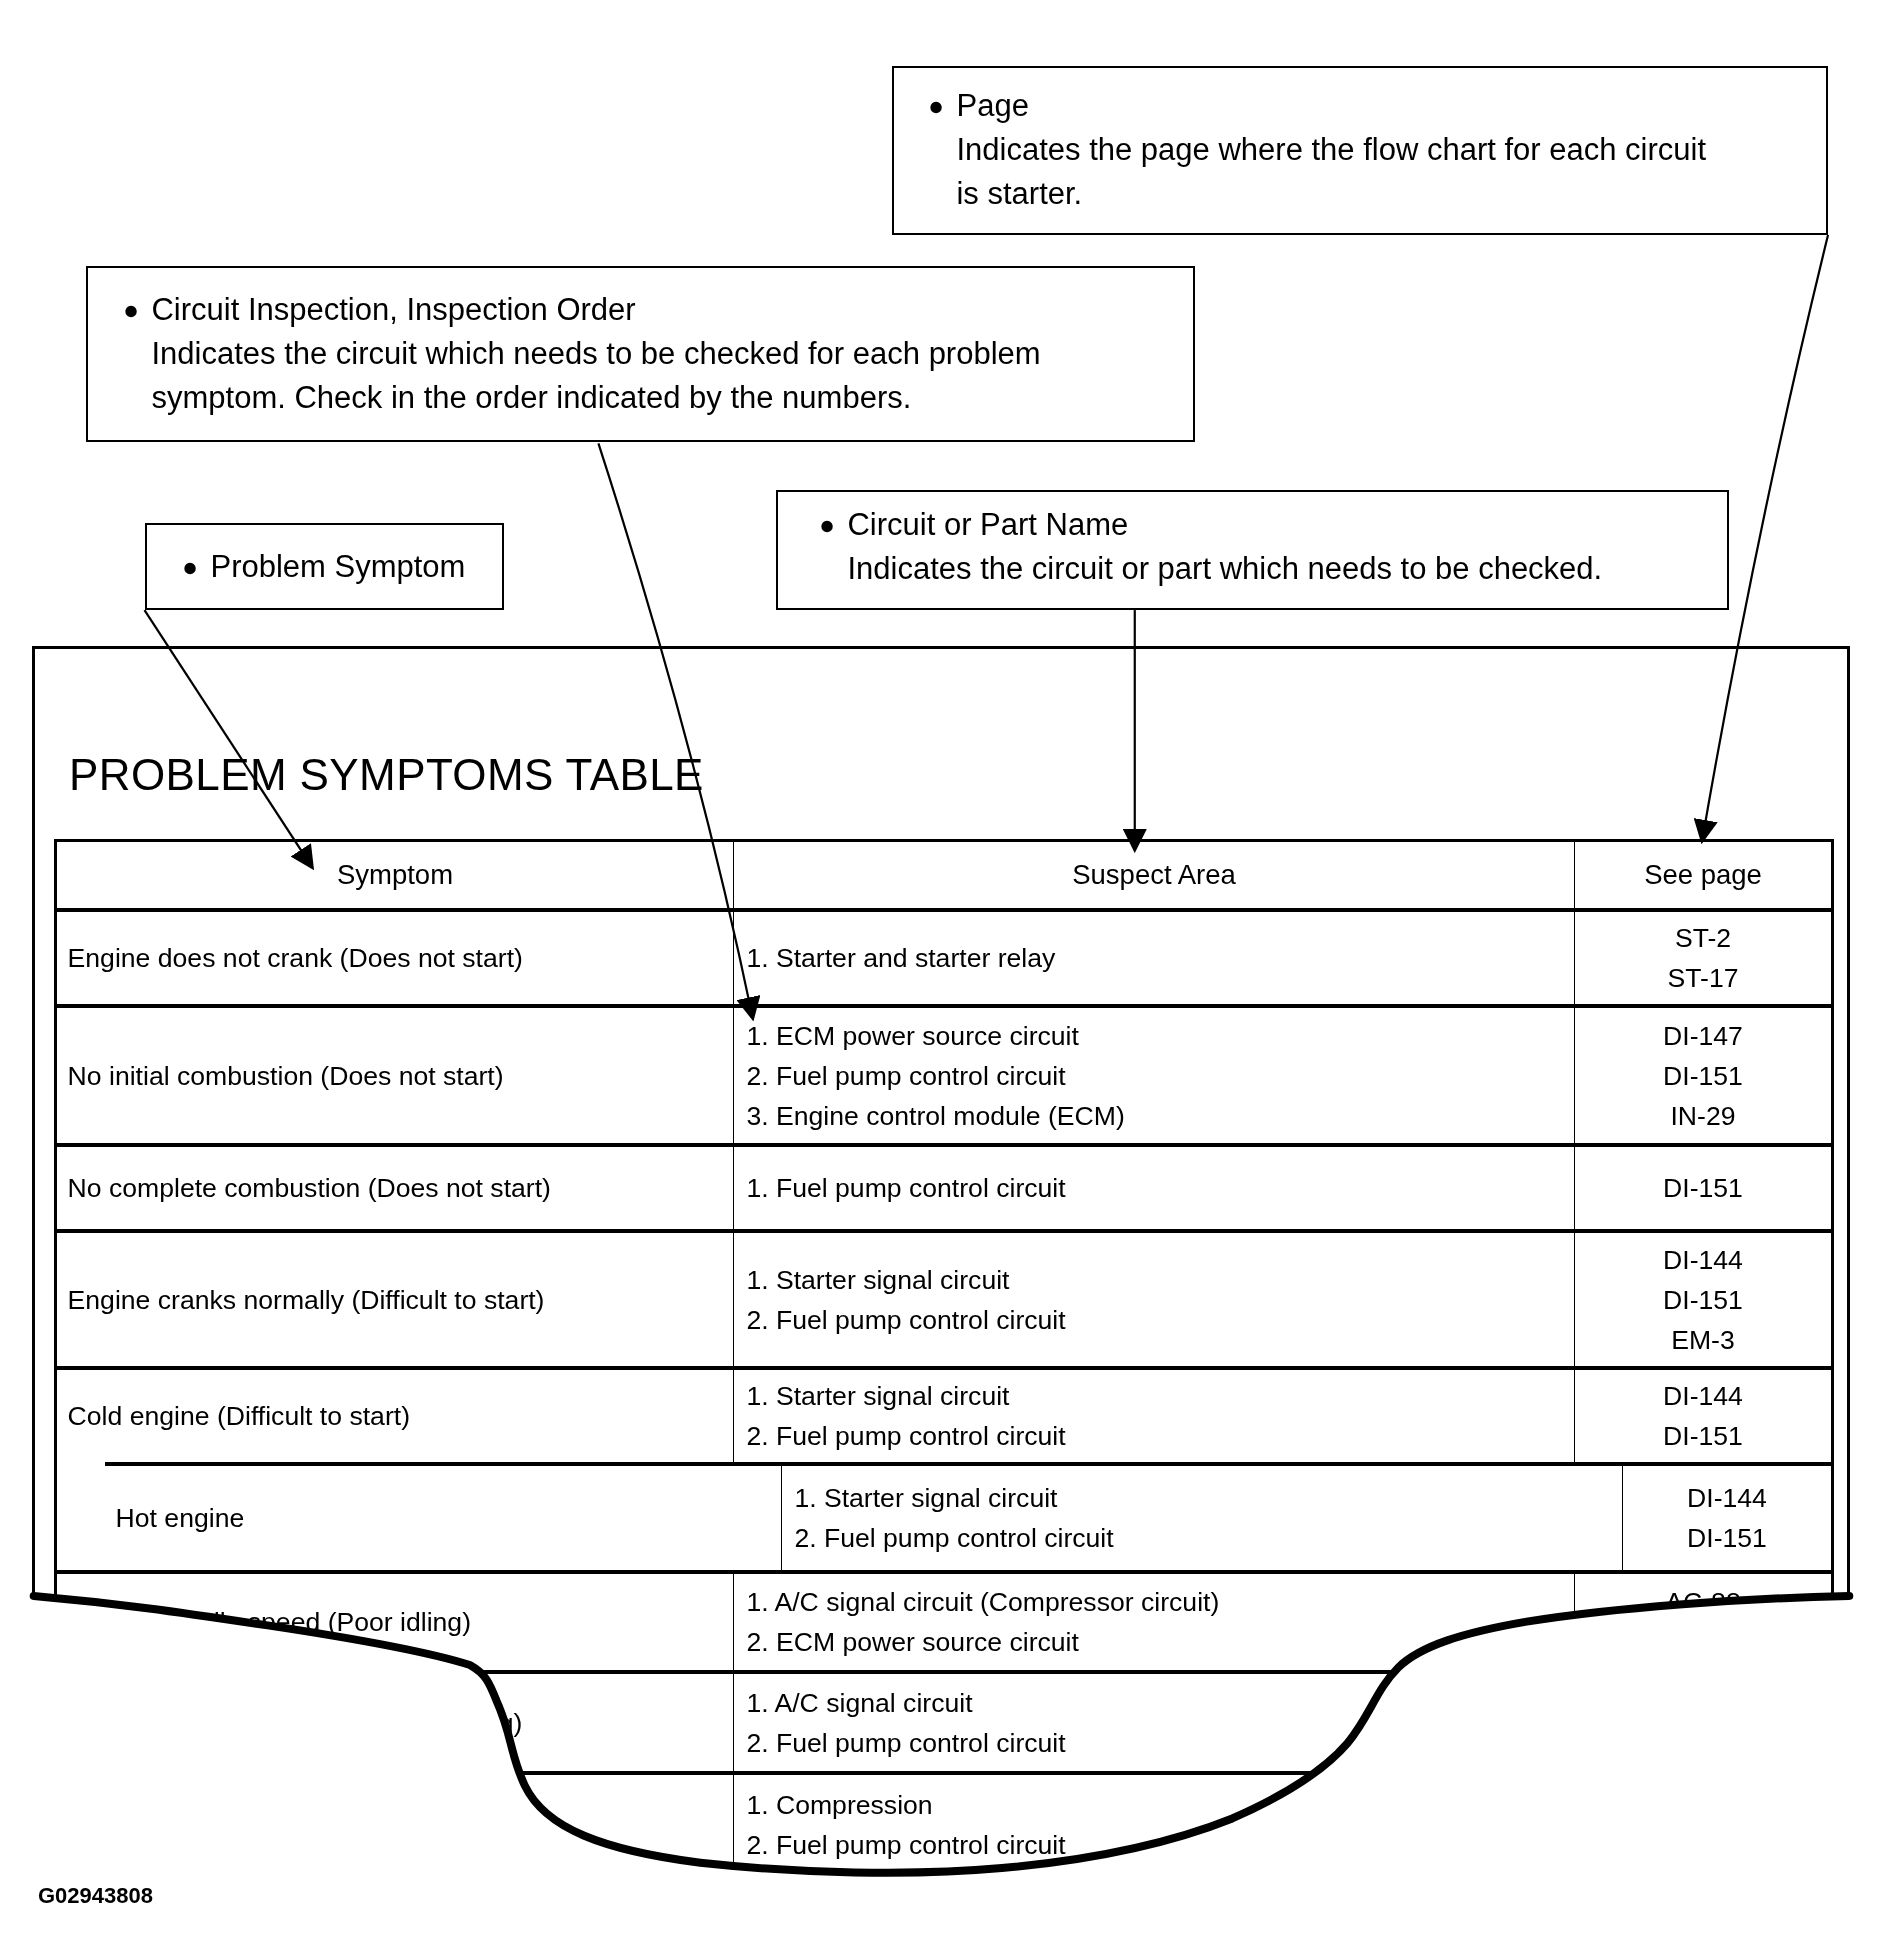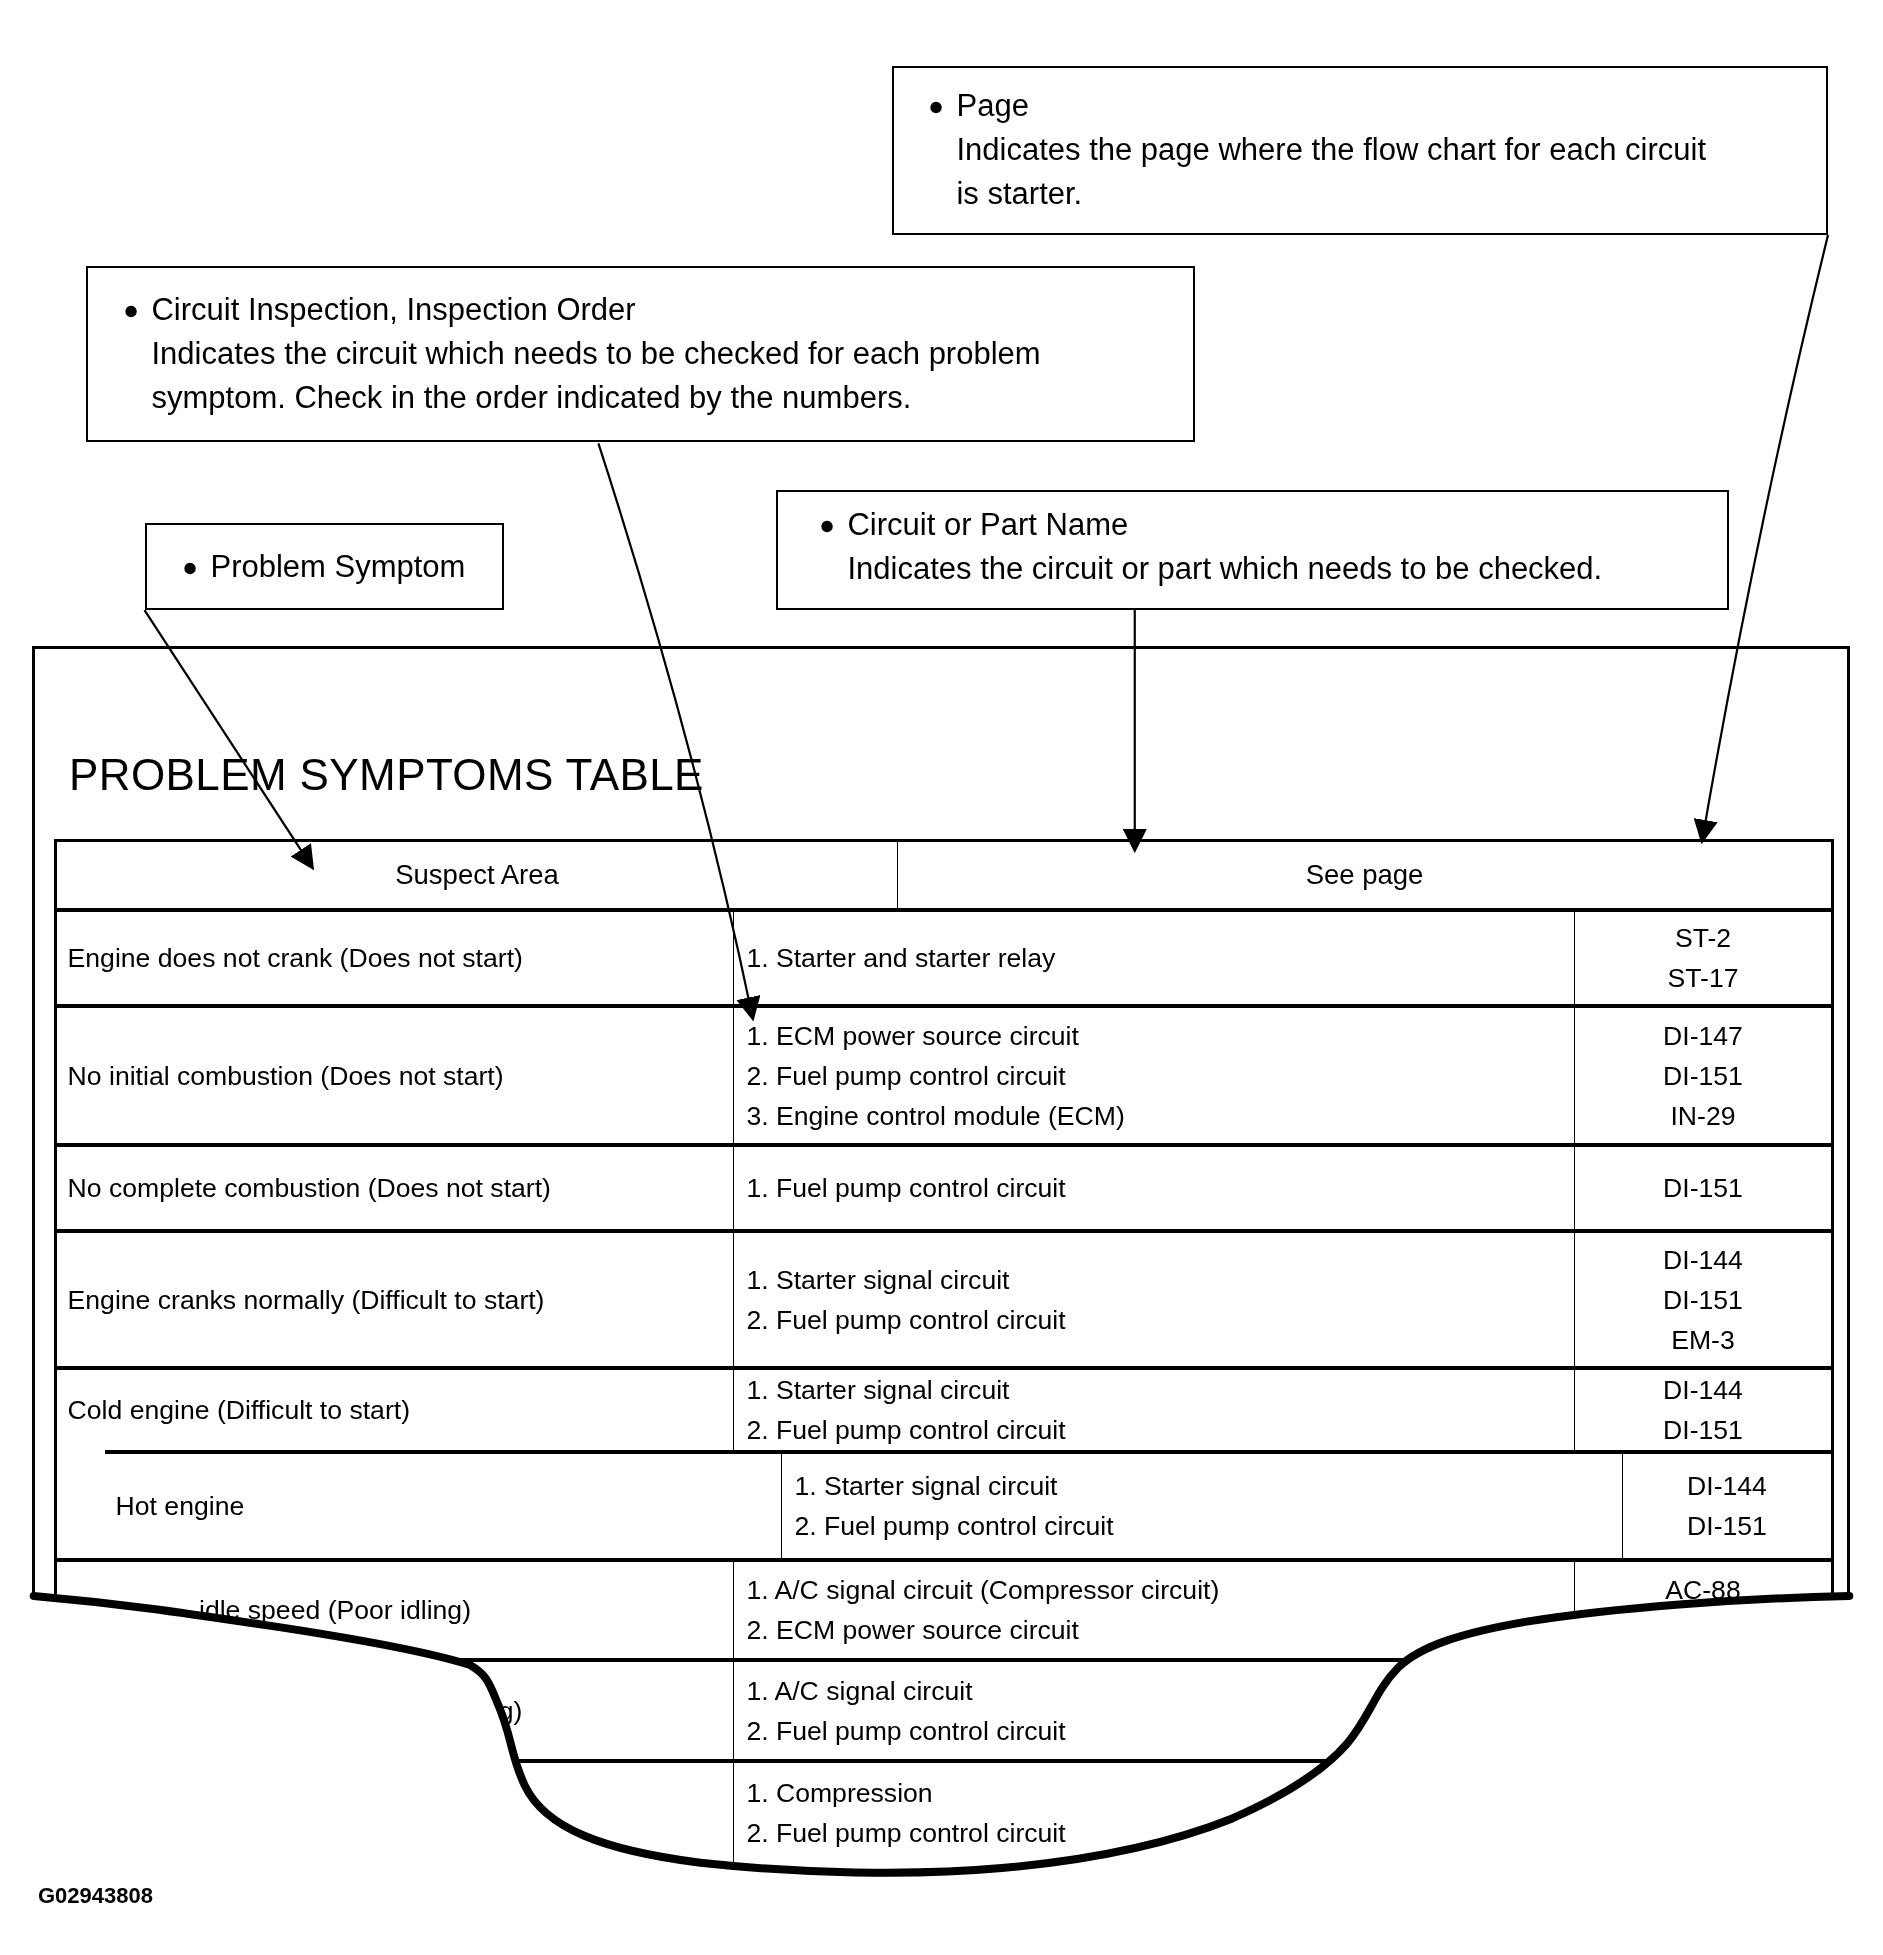--- a/index.html
+++ b/index.html
@@ -143,20 +143,21 @@
       <div class="ctext">Indicates the circuit or part which needs to be checked.</div>
     </div>
   </div>
 
   <div id="outer-box"></div>
 
   <div id="table-title">PROBLEM SYMPTOMS TABLE</div>
 
   <div id="symptoms-table">
     <div class="trow header">
+      <div class="cell col-symptom">Symptom</div>
       <div class="cell col-suspect">Suspect Area</div>
       <div class="cell col-page">See page</div>
     </div>
 
   <div class="trow" style="height: 96px;">
         <div class="cell col-symptom">
           <div class="line">Engine does not crank (Does not start)</div>
         </div>
         <div class="cell col-suspect">
           <div class="line">1. Starter and starter relay</div>
@@ -199,21 +200,21 @@
         <div class="cell col-suspect">
           <div class="line">1. Starter signal circuit</div>
           <div class="line">2. Fuel pump control circuit</div>
         </div>
         <div class="cell col-page">
           <div class="line">DI-144</div>
           <div class="line">DI-151</div>
           <div class="line">EM-3</div>
         </div>
       </div>
-      <div class="trow" style="height: 84px;">
+      <div class="trow" style="height: 96px;">
         <div class="cell col-symptom">
           <div class="line">Cold engine (Difficult to start)</div>
         </div>
         <div class="cell col-suspect">
           <div class="line">1. Starter signal circuit</div>
           <div class="line">2. Fuel pump control circuit</div>
         </div>
         <div class="cell col-page">
           <div class="line">DI-144</div>
           <div class="line">DI-151</div>

